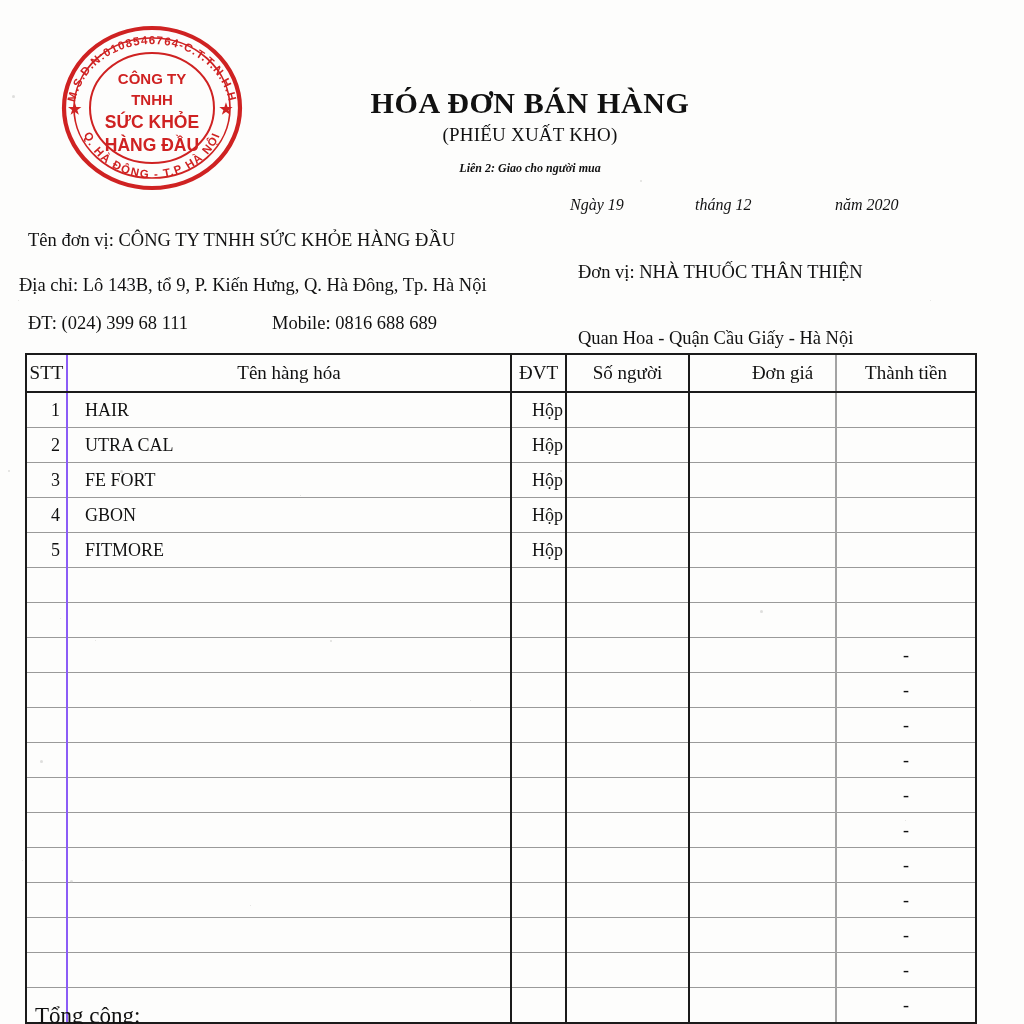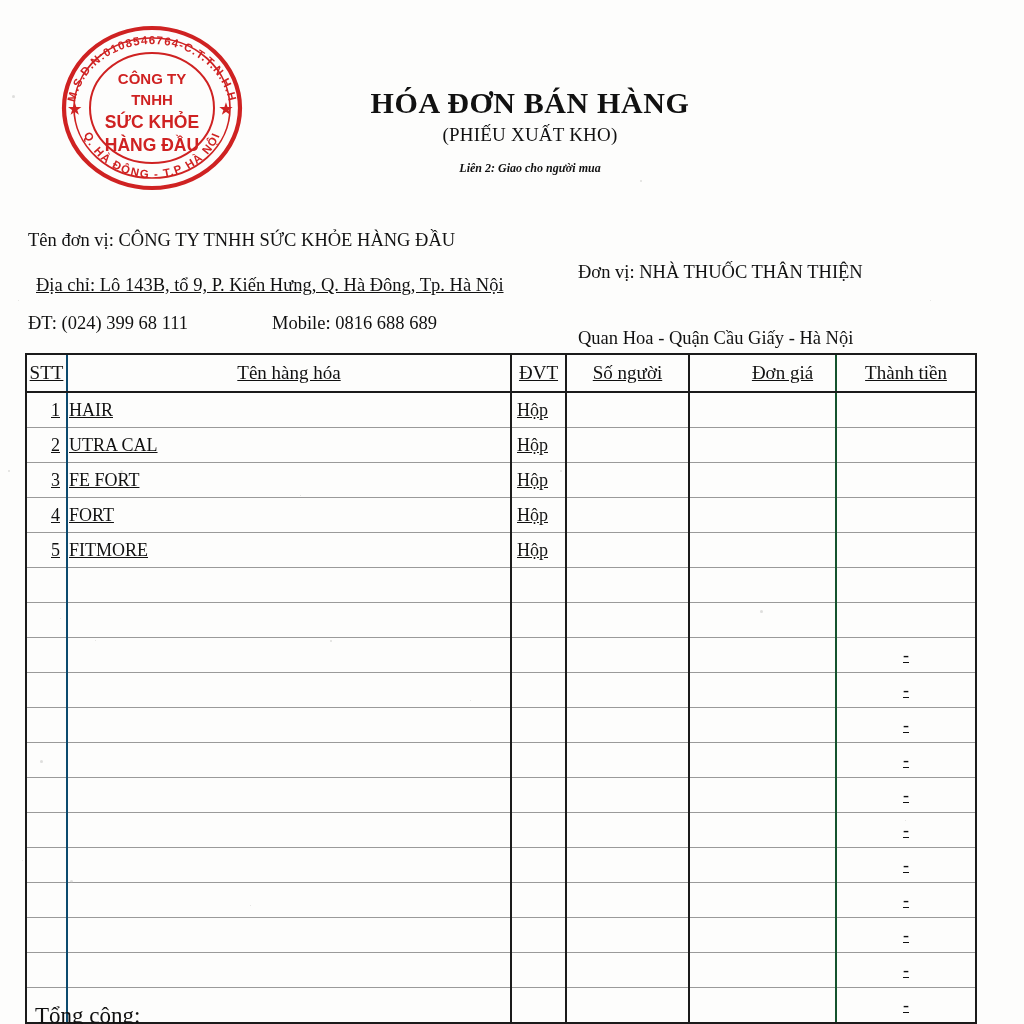--- a/index.html
+++ b/index.html
@@ -91,70 +91,69 @@
   #date-line .d-month { width: 140px; }
   #date-line .d-year  { width: 120px; }
 
   
   .field {
     position: absolute;
     font-size: 18.5px;
     white-space: nowrap;
   }
   #seller-name   { left: 28px; top: 230px; }
-  #seller-addr   { left: 36px; top: 275px; text-decoration: underline; }
+  #seller-addr   { left: 19px; top: 275px; }
   #seller-phone  { left: 28px; top: 313px; }
   #seller-mobile { left: 272px; top: 313px; }
 
   
   #buyer-name  { left: 578px; top: 262px; font-size: 18.5px; }
   #buyer-addr1 { left: 578px; top: 302px; font-size: 18.5px; }
   #buyer-addr2 { left: 578px; top: 328px; font-size: 18.5px; }
 
   
   #tbl {
     position: absolute;
     left: 25px;
     top: 353px;
     width: 950px;
     border-collapse: collapse;
     table-layout: fixed;
     font-size: 18px;
-    text-decoration: underline;
   }
   #tbl td, #tbl th {
     border: 1px solid #9a9a9a;
     padding: 0;
     height: 34px;
     font-weight: normal;
     vertical-align: middle;
   }
   
   #tbl tr.head th {
     border-top: 2px solid #1b1b1b;
     border-bottom: 2px solid #1b1b1b;
     text-align: center;
     font-size: 19px;
     height: 36px;
   }
   #tbl th.c-stt, #tbl td.c-stt { border-left: 2px solid #1b1b1b; }
-  #tbl th.c-name, #tbl td.c-name { border-left: 2px solid #0c4a6e; }
+  #tbl th.c-name, #tbl td.c-name { border-left: 2px solid #8b5cf6; }
   #tbl th.c-unit, #tbl td.c-unit { border-left: 2px solid #1b1b1b; }
   #tbl th.c-qty,  #tbl td.c-qty  { border-left: 2px solid #1b1b1b; }
   #tbl th.c-price,#tbl td.c-price{ border-left: 2px solid #1b1b1b; padding-left: 40px; }
   #tbl th.c-amt,  #tbl td.c-amt  {
-    border-left: 2px solid #14532d;
+    border-left: 2px solid #a3a3a3;
     border-right: 2px solid #1b1b1b;
     text-align: center;
     margin-top: 24px;
   }
 
   #tbl td.c-stt  { text-align: right;  padding-right: 6px; }
-  #tbl td.c-name { text-align: left;   padding-left: 1px; }
-  #tbl td.c-unit { text-align: left;   padding-left: 5px; }
+  #tbl td.c-name { text-align: left;   padding-left: 17px; }
+  #tbl td.c-unit { text-align: left;   padding-left: 20px; }
 
   
   col.w-stt   { width: 41px; }
   col.w-name  { width: 444px; }
   col.w-unit  { width: 55px; }
   col.w-qty   { width: 123px; }
   col.w-price { width: 147px; }
   col.w-amt   { width: 140px; }
 
   
@@ -210,20 +209,25 @@
       <text x="100" y="83" class="stamp-txt" font-size="15" text-anchor="middle">TNHH</text>
       <text x="100" y="106" class="stamp-txt" font-size="17.5" text-anchor="middle">SỨC KHỎE</text>
       <text x="100" y="129" class="stamp-txt" font-size="17.5" text-anchor="middle">HÀNG ĐẦU</text>
     </svg>
   </div>
 
   <div id="doc-title">HÓA ĐƠN BÁN HÀNG</div>
   <div id="doc-subtitle">(PHIẾU XUẤT KHO)</div>
   <div id="copy-note">Liên 2: Giao cho người mua</div>
 
+  <div id="date-line">
+    <span class="d-day">Ngày 19</span>
+    <span class="d-month">tháng 12</span>
+    <span class="d-year">năm 2020</span>
+  </div>
 
   <div class="field" id="seller-name">Tên đơn vị: CÔNG TY TNHH SỨC KHỎE HÀNG ĐẦU</div>
   <div class="field" id="seller-addr">Địa chỉ: Lô 143B, tổ 9, P. Kiến Hưng, Q. Hà Đông, Tp. Hà Nội</div>
   <div class="field" id="seller-phone">ĐT: (024) 399 68 111</div>
   <div class="field" id="seller-mobile">Mobile: 0816 688 689</div>
 
   <div class="field" id="buyer-name">Đơn vị: NHÀ THUỐC THÂN THIỆN</div>
   <div class="field" id="buyer-addr2">Quan Hoa - Quận Cầu Giấy - Hà Nội</div>
 
   <table id="tbl">
@@ -265,21 +269,21 @@
         <tr class="faded">
           <td class="c-stt">3</td>
           <td class="c-name">FE FORT</td>
           <td class="c-unit">Hộp</td>
           <td class="c-qty"></td>
           <td class="c-price"></td>
           <td class="c-amt"></td>
         </tr>
         <tr class="faded">
           <td class="c-stt">4</td>
-          <td class="c-name">FORT</td>
+          <td class="c-name">GBON</td>
           <td class="c-unit">Hộp</td>
           <td class="c-qty"></td>
           <td class="c-price"></td>
           <td class="c-amt"></td>
         </tr>
         <tr class="faded">
           <td class="c-stt">5</td>
           <td class="c-name">FITMORE</td>
           <td class="c-unit">Hộp</td>
           <td class="c-qty"></td>

